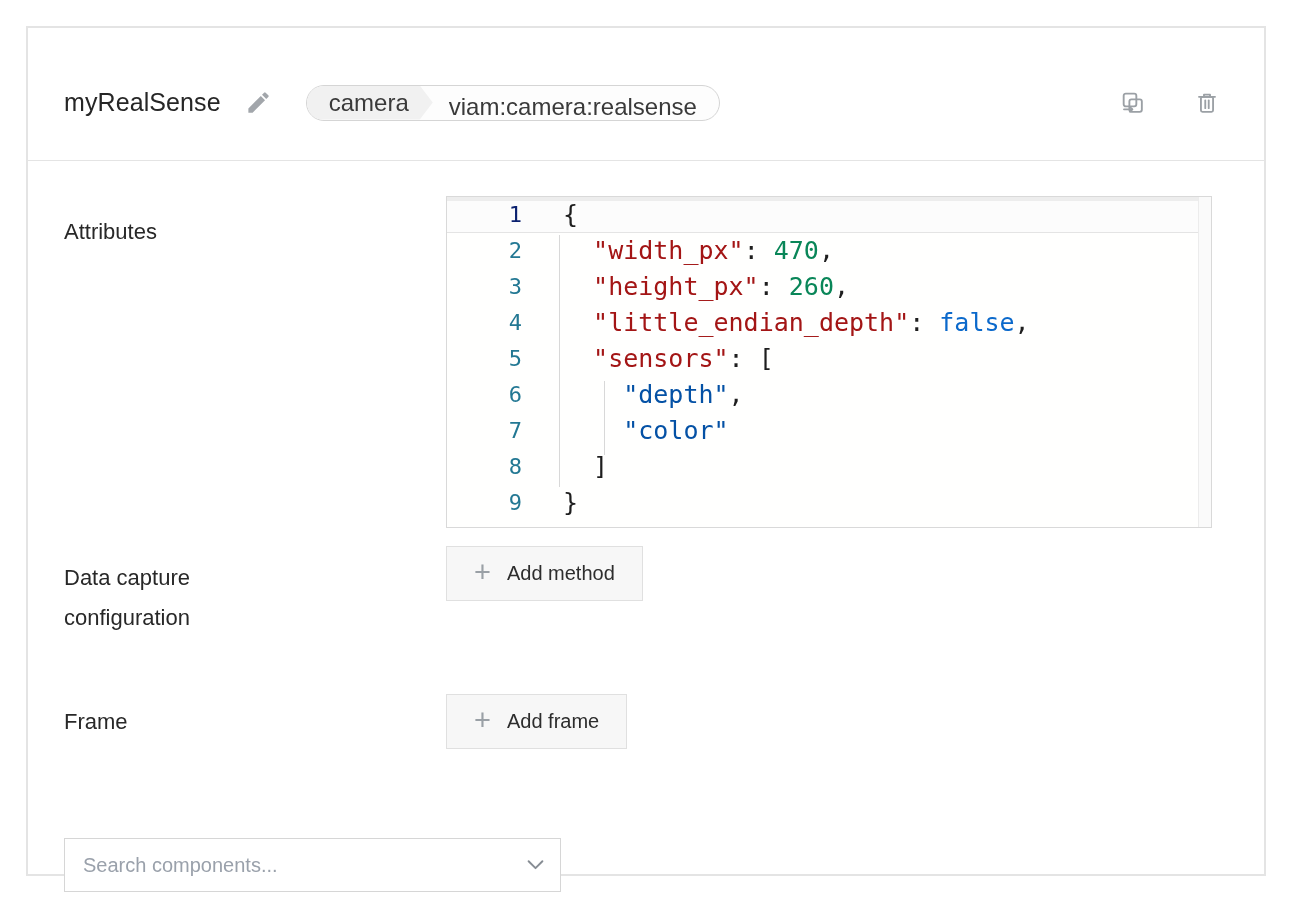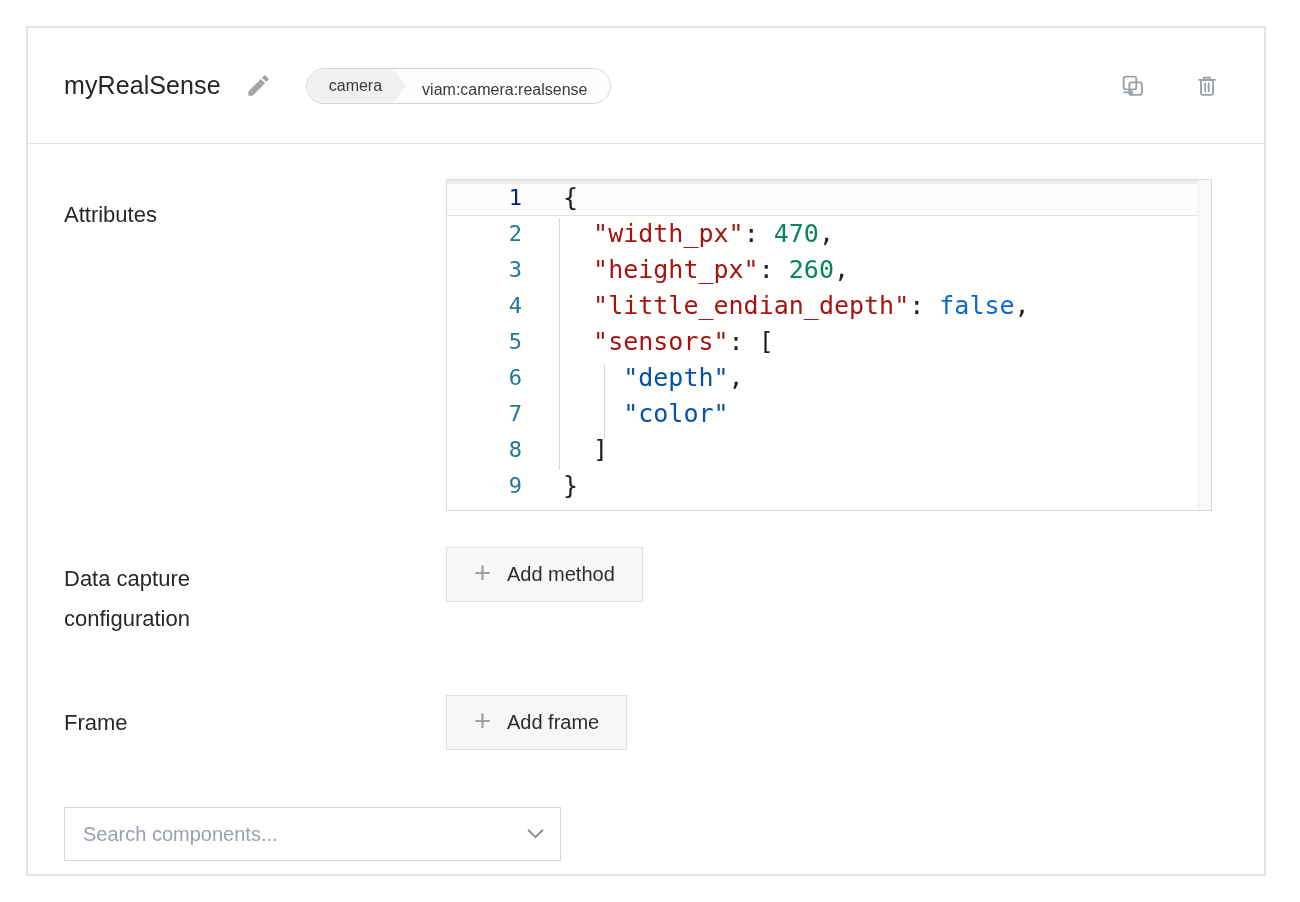--- a/index.html
+++ b/index.html
@@ -6,43 +6,43 @@
   html,body { width:1300px; height:902px; background:#ffffff; font-family:"Liberation Sans", sans-serif; }
 
   .panel {
     position:absolute; left:26px; top:26px; width:1240px; height:850px;
     background:#ffffff; border:2px solid #e4e4e4;
   }
 
   
   .panel-header {
     height:116px; display:flex; align-items:center;
-    padding:0 44px 0 36px; border-bottom:1px solid #e4e4e4;
+    padding:0 44px 0 36px; border-bottom:1px solid #e4e4e4;margin-top:17px;
   }
   .title { font-size:25px; font-weight:500; color:#262626; letter-spacing:.1px; }
   .edit-btn { background:none; border:none; margin-left:24px; cursor:pointer; display:flex; align-items:center; }
   .chip {
     margin-left:34px; display:inline-flex; align-items:stretch; height:36px;
     border:1px solid #d5d5d5; border-radius:18px; overflow:hidden; background:#fdfdfd;
-    font-size:16px; color:#3a3a3a;
+    font-size:24px; color:#3a3a3a;
   }
   .chip-left {
     display:flex; align-items:center; background:#f1f1f1;
     padding:0 24px 0 22px;
     clip-path:polygon(0 0, calc(100% - 13px) 0, 100% 50%, calc(100% - 13px) 100%, 0 100%);
   }
   .chip-right { display:flex; align-items:center; padding:8px 22px 0 16px; }
   .header-actions { margin-left:auto; display:flex; align-items:center; gap:48px; }
   .icon-btn { background:none; border:none; cursor:pointer; display:flex; align-items:center; }
 
   
   .panel-body { padding:35px 54px 40px 36px; }
   .row { display:grid; grid-template-columns:382px 1fr; }
   .label { font-size:22px; color:#282828; line-height:40px; }
-  .row-attributes { margin-bottom:36px; }
+  .row-attributes { margin-bottom:18px; }
   .row-attributes .label { padding-top:16px; }
   .row-datacapture { margin-bottom:56px; }
   .row-datacapture .label { padding-top:12px; max-width:230px; }
   .row-frame { margin-bottom:57px; align-items:center; }
   .row-depends { align-items:center; }
 
   
   .editor {
     position:relative; width:766px; border:1px solid #d9d9d9; background:#fffffe;
     font-family:"DejaVu Sans Mono", monospace; overflow:hidden; padding-bottom:6px;
@@ -71,21 +71,21 @@
 
   
   .add-btn {
     display:inline-flex; align-items:center; gap:16px; height:55px; padding:0 27px;
     background:#f7f7f7; border:1px solid #e0e0e0; cursor:pointer;
     font-family:"Liberation Sans", sans-serif; font-size:20px; color:#2d2d2d;
   }
   .plus { font-size:29px; font-weight:300; color:#9aa0a6; line-height:1; margin-top:-2px; }
 
   
-  .select-wrap { position:relative; width:497px; }
+  .select-wrap { position:relative; width:497px;margin-top:32px; }
   .select-wrap input {
     width:100%; height:54px; border:1px solid #d6d6d6; background:#ffffff;
     padding:0 44px 0 18px; font-family:"Liberation Sans", sans-serif; font-size:20px; color:#3a3a3a;
     outline:none;
   }
   .select-wrap input::placeholder { color:#9aa1ab; }
   .chev { position:absolute; right:17px; top:50%; transform:translateY(-50%); pointer-events:none; display:flex; }
 </style>
 </head>
 <body>

